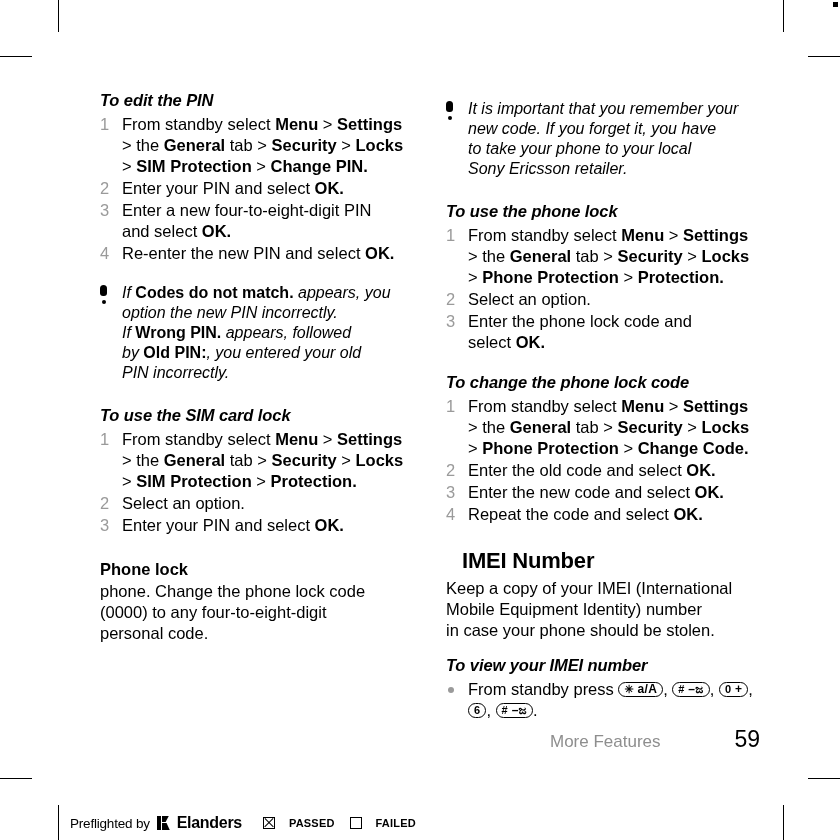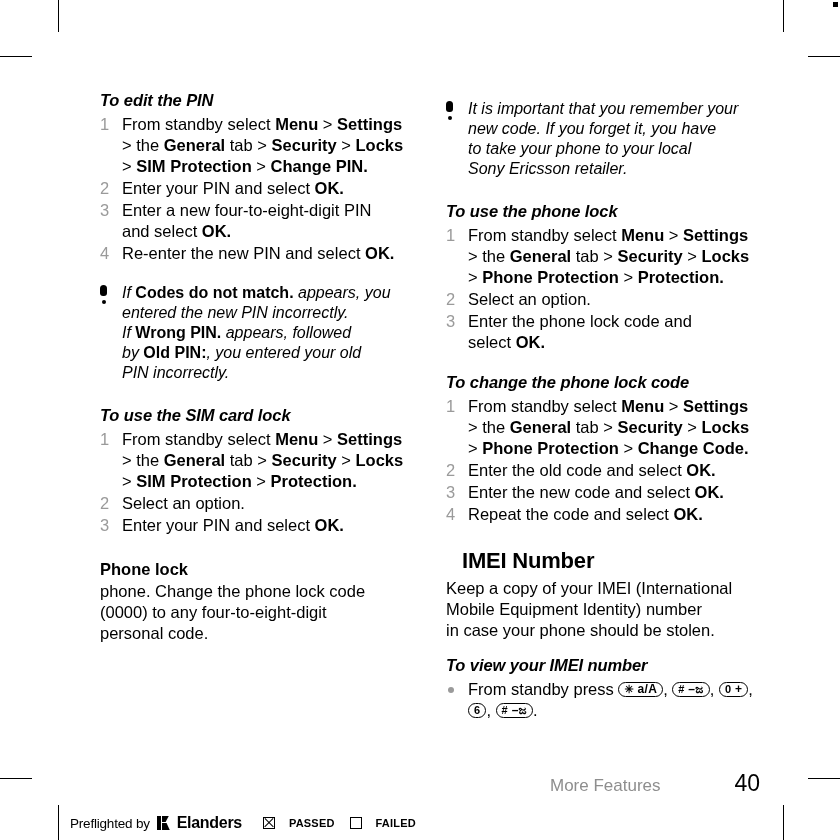--- a/index.html
+++ b/index.html
@@ -117,21 +117,21 @@
     font-family:"Liberation Sans", sans-serif;
     letter-spacing:0.3px;
     position:relative;
     top:-1px;
   }
   .key .big{font-size:11px;font-weight:bold;}
   .key .sm{font-size:12px;font-weight:bold;}
 
   
   .footer{
-    position:absolute;left:435px;top:770px;width:325px;
+    position:absolute;left:435px;top:726px;width:325px;
     display:flex;align-items:baseline;
   }
   .footer .ftitle{
     font-size:17px;color:#8e8e8e;
     flex:1;text-align:left;padding-left:115px;
   }
   .footer .fpage{
     font-size:23px;color:#000;font-weight:normal;
     width:40px;text-align:right;
   }
@@ -200,21 +200,21 @@
 
     <div class="spacer-m"></div>
 
     <div class="note">
       <div class="excl">
         <div class="bar"></div>
           <div class="pt"></div>
       </div>
       <div>
           <p><span>If </span><span class="b">Codes do not match.</span><span> appears, you</span></p>
-          <p><span>entered the new PIN incorrectly.</span></p>
+          <p><span>option the new PIN incorrectly.</span></p>
           <p><span>If </span><span class="b">Wrong PIN.</span><span> appears, followed</span></p>
           <p><span>by </span><span class="b">Old PIN:</span><span>, you entered your old</span></p>
           <p><span>PIN incorrectly.</span></p>
         </div>
     </div>
 
     <div class="spacer-l"></div>
 
     <section>
       <h3 class="proc">To use the SIM card lock</h3>
@@ -293,21 +293,21 @@
         <li>
           <span class="dot"></span>
           <span>From standby press </span><span id="key-sequence"><span class="key"><span class="big">✳</span><span class="sm"> a/A</span></span>, <span class="key"><span class="big">#</span><span class="sm"> –ಜ</span></span>, <span class="key"><span class="big">0</span><span class="sm"> +</span></span>, <span class="key"><span class="big">6</span></span>, <span class="key"><span class="big">#</span><span class="sm"> –ಜ</span></span>.</span>
         </li>
       </ul>
     </section>
   </div>
 
   <div class="footer">
     <span class="ftitle">More Features</span>
-    <span class="fpage">40</span>
+    <span class="fpage">59</span>
   </div>
 
   <div class="preflight">
     <span class="pf-text">Preflighted by</span>
     <span class="pf-logo">
       <span class="l1"></span>
         <span class="l2"></span>
         <span class="l3"></span>
     </span>
     <span class="pf-brand">Elanders</span>

